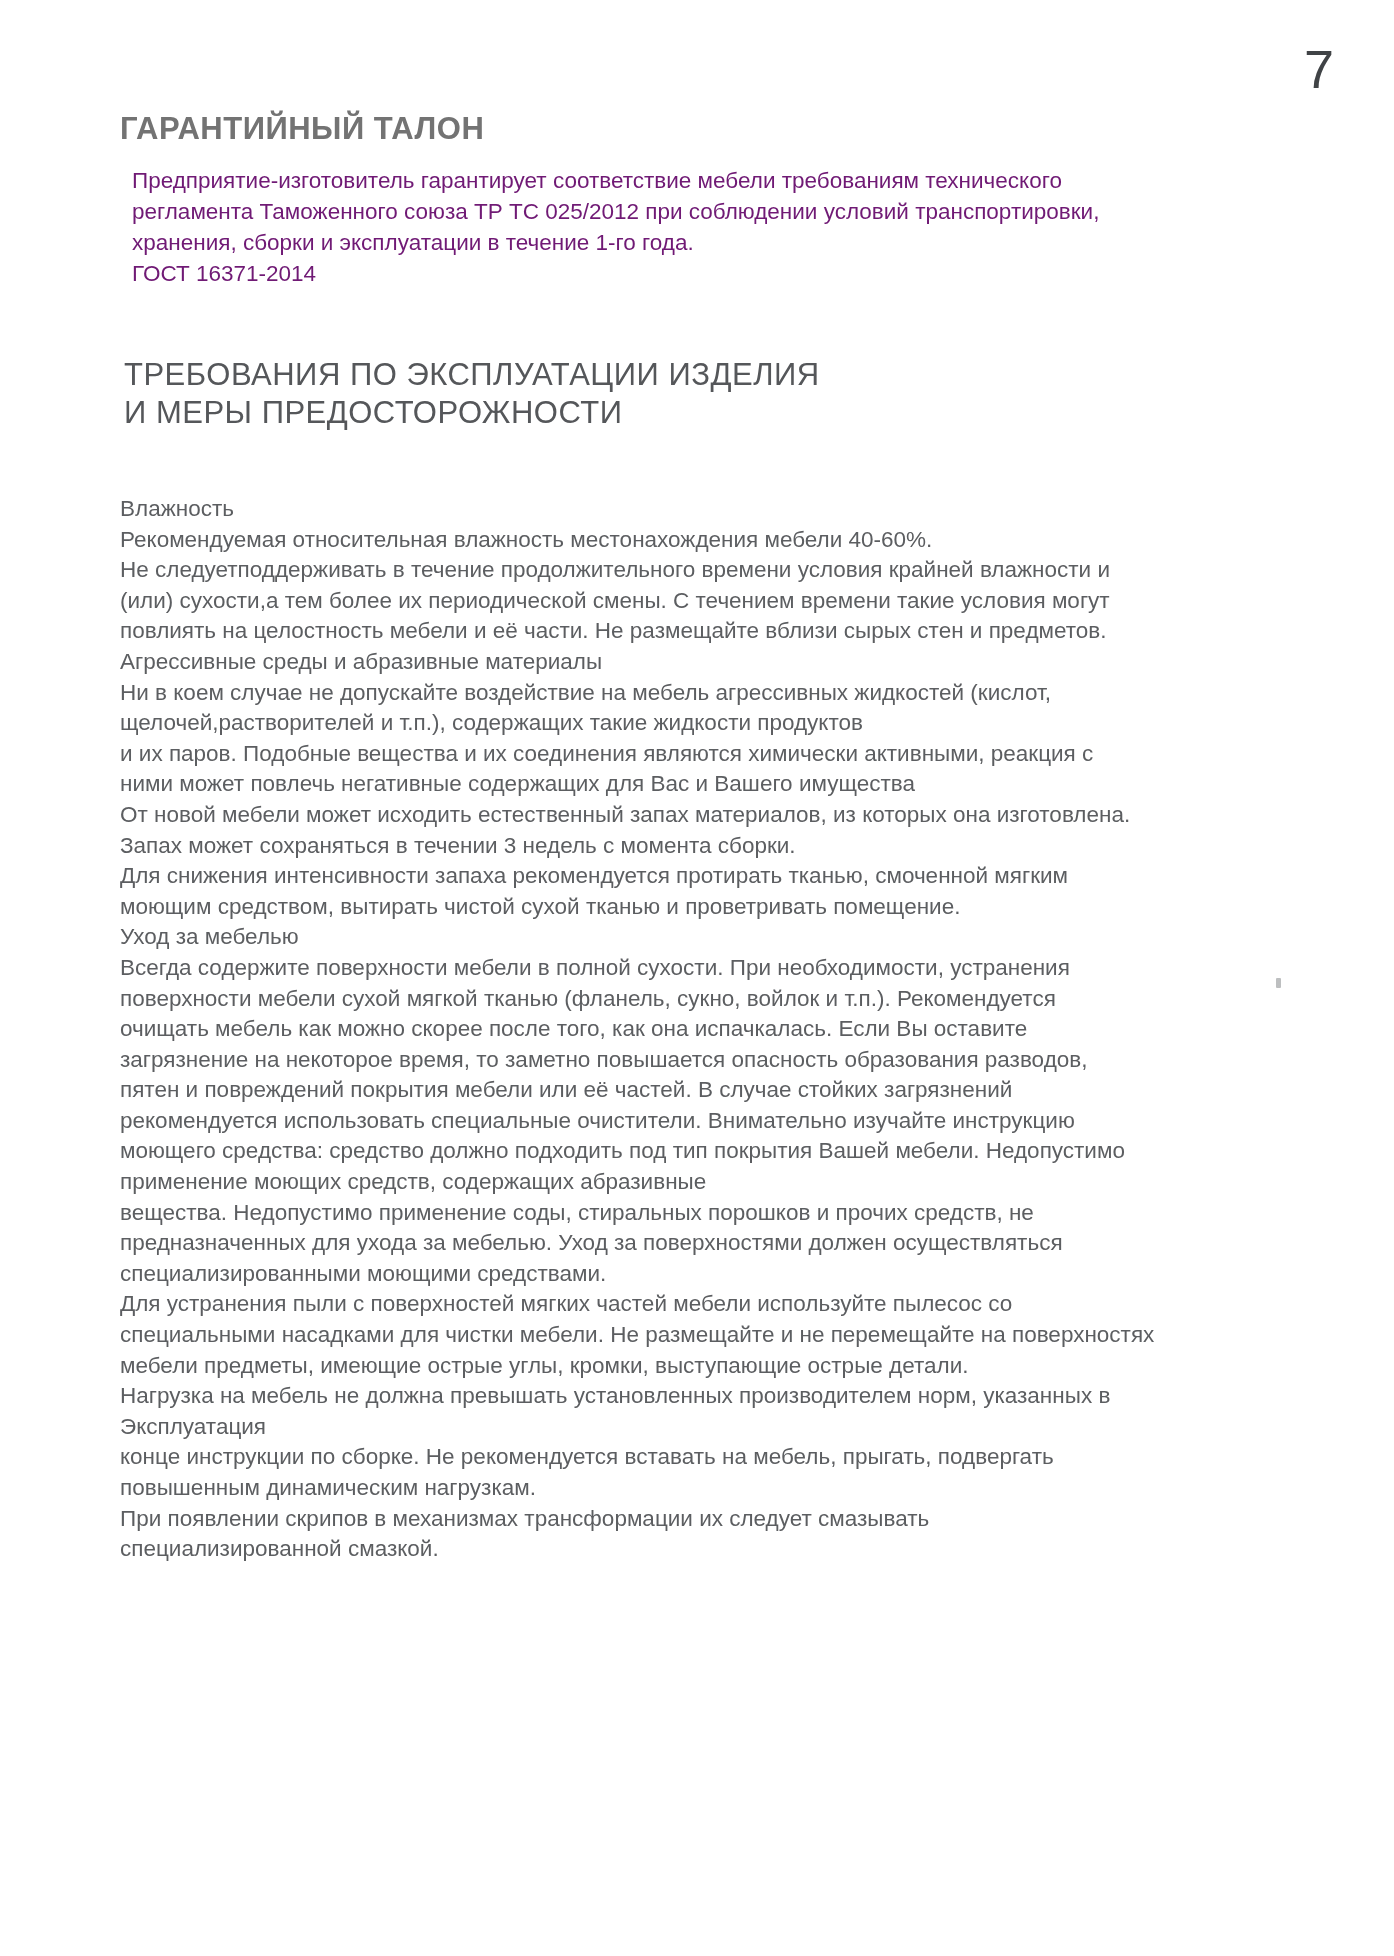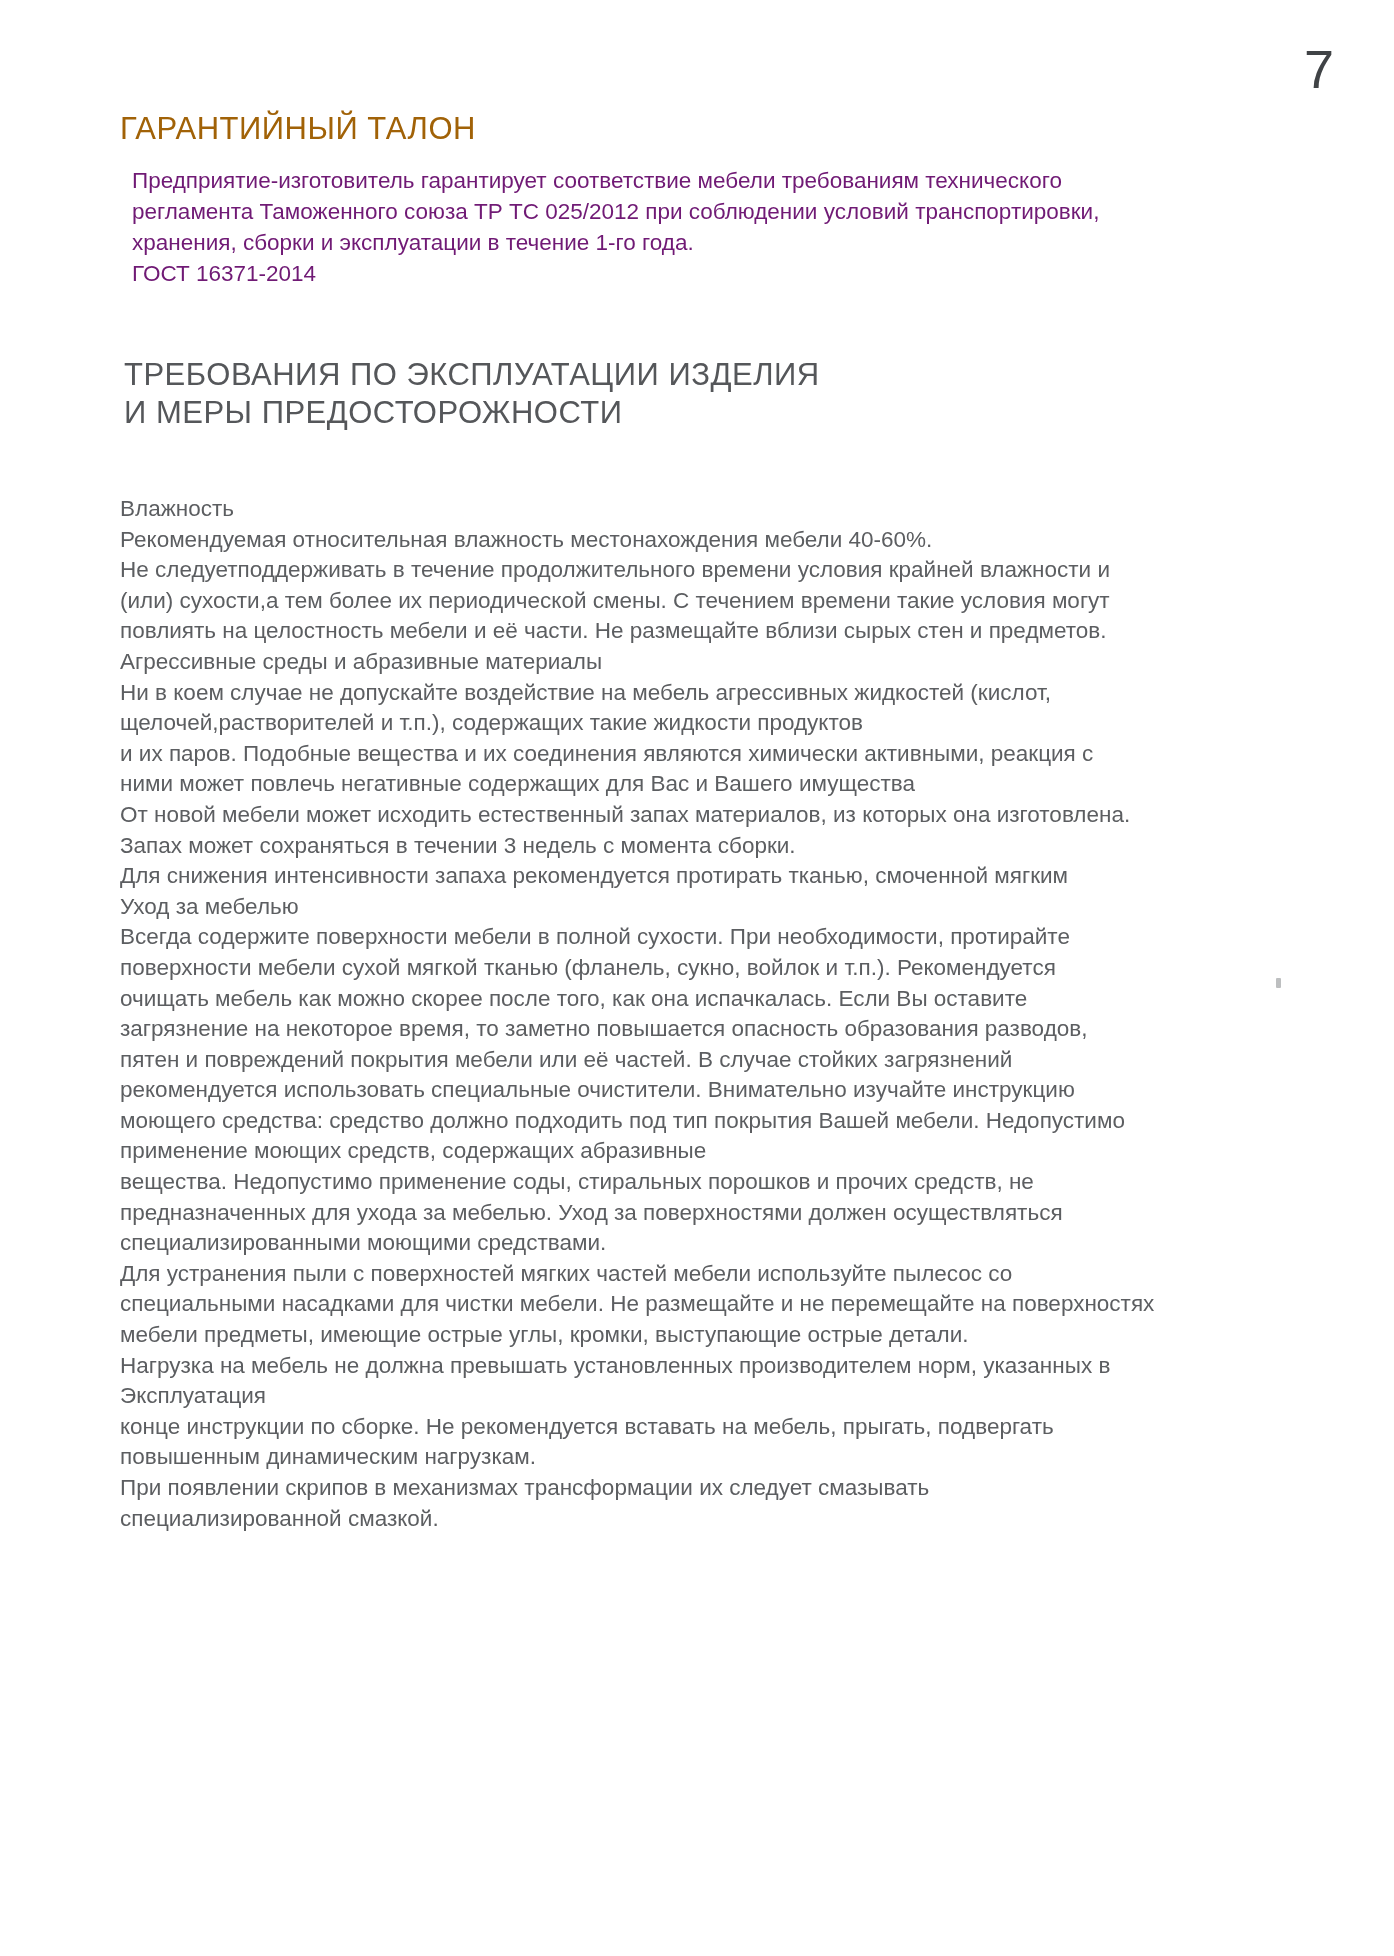--- a/index.html
+++ b/index.html
@@ -21,23 +21,23 @@
     font-weight:400;
     color:#404346;
   }
   .doc-title{
     position:absolute;
     left:120px;
     top:110px;
     margin:0;
     font-size:31px;
     line-height:1.2;
-    font-weight:400;
+    font-weight:700;
     letter-spacing:0.5px;
-    color:#a16207;
+    color:#737373;
   }
   .section-title{
     position:absolute;
     left:120px;
     top:352px;
     margin:4px;
     font-size:31px;
     line-height:37.5px;
     font-weight:400;
     letter-spacing:0.5px;
@@ -102,22 +102,23 @@
       <div class="line">(или) сухости,а тем более их периодической смены. С течением времени такие условия могут</div>
       <div class="line">повлиять на целостность мебели и её части.  Не размещайте вблизи сырых стен и предметов.</div>
       <div class="line">Агрессивные среды и абразивные материалы</div>
       <div class="line">Ни в коем случае не допускайте воздействие на мебель агрессивных жидкостей (кислот,</div>
       <div class="line">щелочей,растворителей и т.п.), содержащих такие жидкости продуктов</div>
       <div class="line">и их паров. Подобные вещества и их соединения являются химически активными, реакция с</div>
       <div class="line">ними может повлечь негативные содержащих для Вас и Вашего имущества</div>
       <div class="line">От новой мебели может исходить естественный запах материалов, из которых она изготовлена.</div>
       <div class="line">Запах может сохраняться в течении 3 недель с момента сборки.</div>
       <div class="line">Для снижения интенсивности запаха рекомендуется протирать тканью, смоченной мягким</div>
+      <div class="line">моющим средством, вытирать чистой сухой тканью и проветривать помещение.</div>
       <div class="line">Уход за мебелью</div>
-      <div class="line">Всегда содержите поверхности мебели в полной сухости. При необходимости, протирайте</div>
+      <div class="line">Всегда содержите поверхности мебели в полной сухости. При необходимости, устранения</div>
       <div class="line">поверхности мебели сухой мягкой тканью (фланель, сукно, войлок и т.п.). Рекомендуется</div>
       <div class="line">очищать мебель как можно скорее после того, как она испачкалась. Если Вы оставите</div>
       <div class="line">загрязнение на некоторое время, то заметно повышается опасность образования разводов,</div>
       <div class="line">пятен и повреждений покрытия мебели или её частей. В случае стойких загрязнений</div>
       <div class="line">рекомендуется использовать специальные очистители. Внимательно изучайте инструкцию</div>
       <div class="line">моющего средства: средство должно подходить под тип покрытия Вашей мебели. Недопустимо</div>
       <div class="line">применение моющих средств, содержащих абразивные</div>
       <div class="line">вещества. Недопустимо применение соды, стиральных порошков и прочих средств, не</div>
       <div class="line">предназначенных для ухода за мебелью. Уход за поверхностями должен осуществляться</div>
       <div class="line">специализированными моющими средствами.</div>

